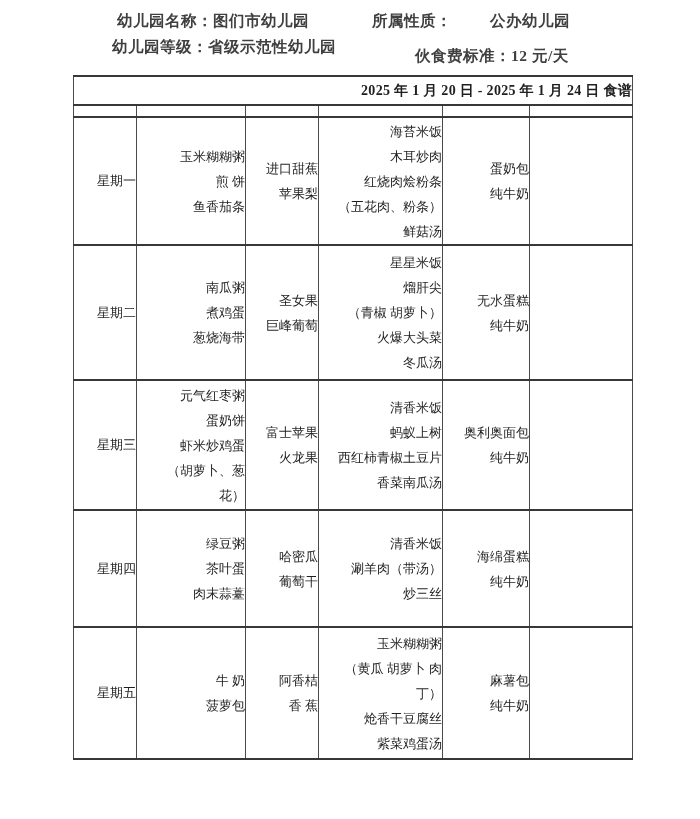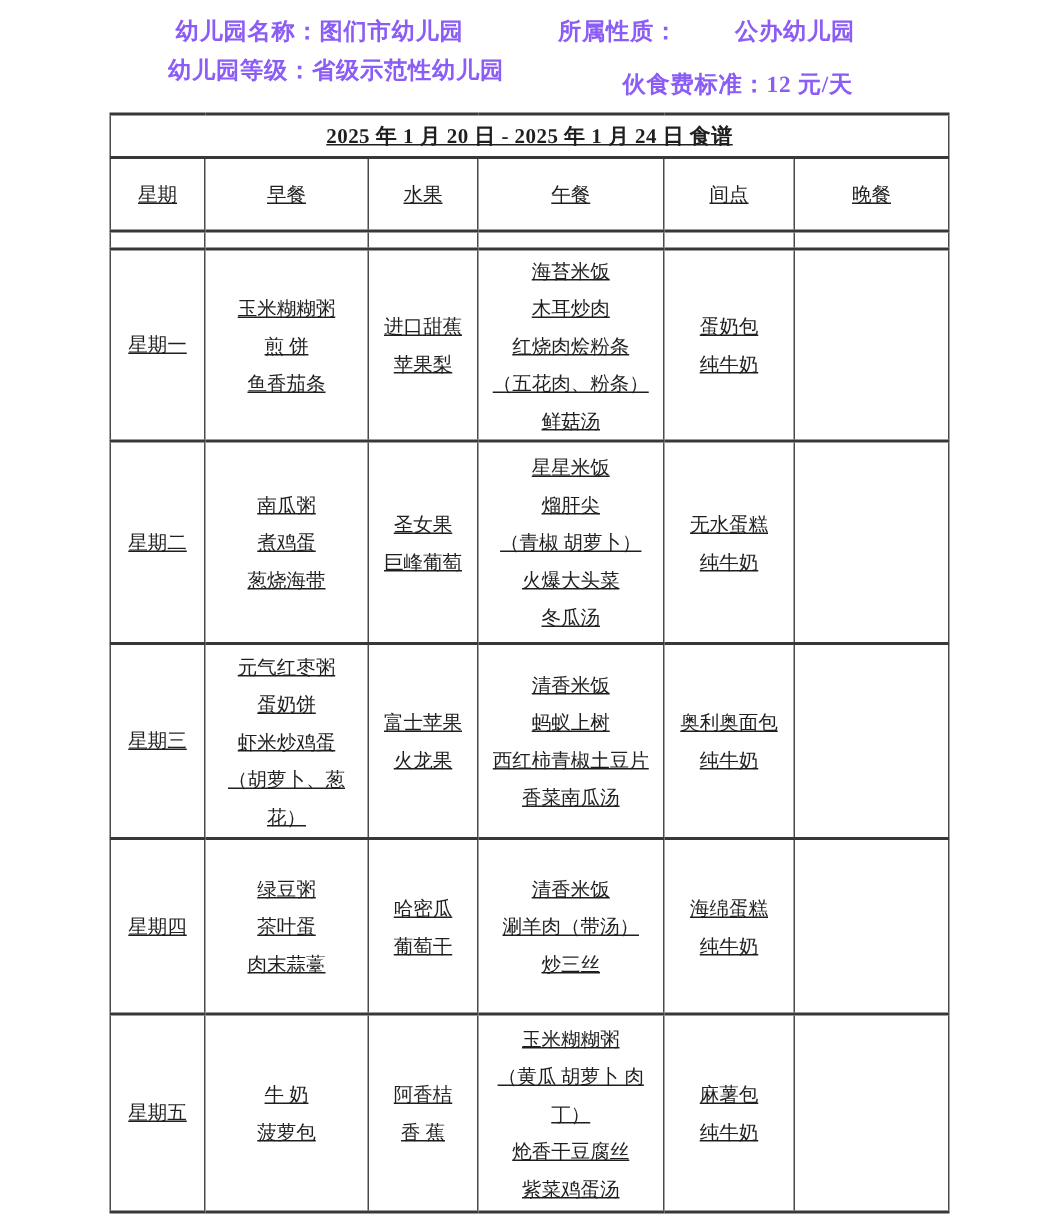--- a/index.html
+++ b/index.html
@@ -16,48 +16,47 @@
     color: #1f1f1f;
     overflow: hidden;
   }
   
   .info-part {
     position: absolute;
     font-size: 15.5px;
     font-weight: 600;
     letter-spacing: 0.5px;
     white-space: nowrap;
-    color: #8b5cf6;
+    color: #404040;
   }
   .info-l1p1 { left: 117px; top: 11px; }
   .info-l1p2 { left: 372px; top: 11px; }
   .info-l2p1 { left: 112px; top: 37px; }
   .info-l2p2 { left: 375px; top: 46px; margin-left: 40px; }
   .gap-after { margin-left: 38px; }
   
   table.menu {
     position: absolute;
     left: 73px;
     top: 75px;
     width: 559px;
     border-collapse: collapse;
     table-layout: fixed;
   }
   table.menu td, table.menu th {
     border-left: 1px solid #4a4a4a;
     border-right: 1px solid #4a4a4a;
     border-top: 2px solid #383838;
     border-bottom: 2px solid #383838;
-    text-align: center;
+    text-align: right;
     vertical-align: middle;
     padding: 0;
     font-weight: 400;
     font-size: 13px;
     overflow: hidden;
-    text-decoration: underline;
   }
   tr.title-row td {
     height: 27px;
     font-size: 14px;
     font-weight: 600;
     letter-spacing: 0.3px;
   }
   tr.header-row th { height: 47px; }
   tr.spacer-row td { height: 10px; }
   tr.r1 td { height: 126px; }
@@ -91,28 +90,20 @@
       <col style="width:124px">
         <col style="width:87px">
         <col style="width:103px">
     </colgroup>
 
     <tbody>
         <tr class="title-row">
       <td colspan="6">2025 年 1 月 20 日 - 2025 年 1 月 24 日 食谱</td>
     </tr>
 
-    <tr class="header-row">
-      <th>星期</th>
-      <th>早餐</th>
-      <th>水果</th>
-      <th>午餐</th>
-      <th>间点</th>
-      <th>晚餐</th>
-    </tr>
 
     <tr class="spacer-row">
       <td></td>
       <td></td>
       <td></td>
       <td></td>
       <td></td>
       <td></td>
     </tr>
 

